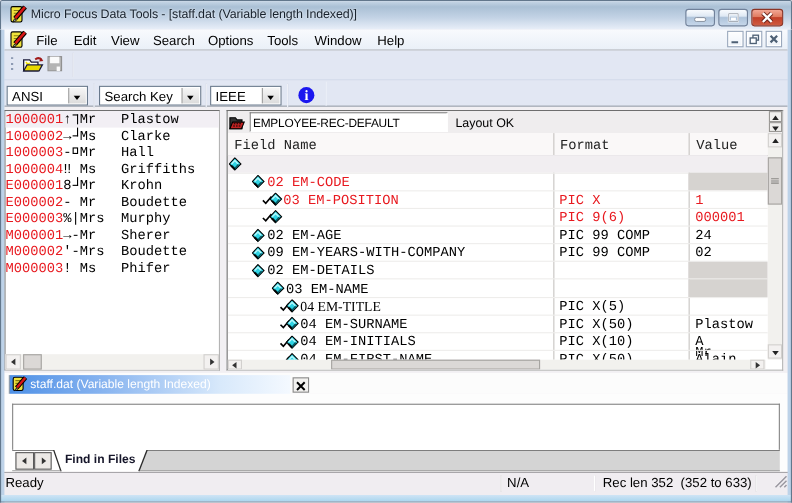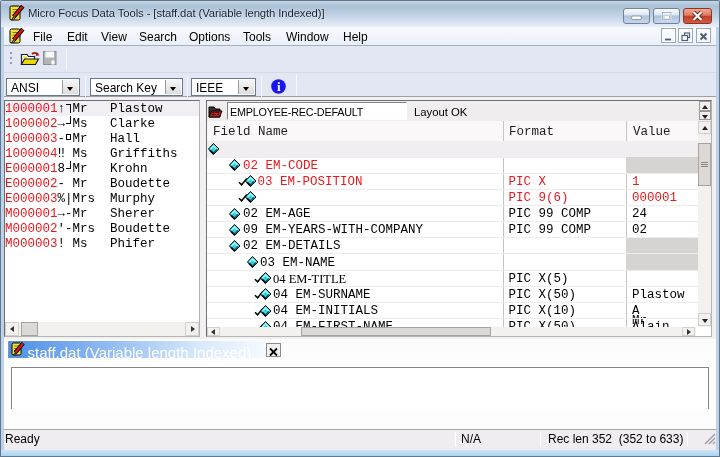--- a/index.html
+++ b/index.html
@@ -368,28 +368,44 @@
 
   <div id="tabbar" class="abs"></div>
   <div id="stab" class="abs"></div>
   <div class="abs" style="left:10px;top:342px;"><svg width="15" height="15">
         <rect x="2" y="1" width="9" height="12" rx="1.5" fill="#efe23c" stroke="#000"></rect>
         <path d="M4 4 h5 M4 6.5 h5 M4 9 h5" stroke="#8a7a10" stroke-width="1"></path>
         <path d="M13.2 1.2 L5.2 10.6" stroke="#000" stroke-width="4"></path>
         <path d="M13 1.5 L5.5 10.3" stroke="#d81616" stroke-width="2.2"></path>
         <path d="M4.8 10.8 L3.4 13.2 L6 12.2 Z" fill="#cfcfcf" stroke="#000" stroke-width="0.7"></path>
       </svg></div>
-  <div class="abs" style="left:27.5px;top:344px;font-size:15px;color:#fff;">staff.dat (Variable length Indexed)</div>
+  <div class="abs" style="left:27.5px;top:344px;font-size:11px;color:#fff;">staff.dat (Variable length Indexed)</div>
   <div id="stabx" class="abs"><svg width="13" height="12">
         <path d="M3 2.5 L10 9.5 M10 2.5 L3 9.5" stroke="#000" stroke-width="1.8"></path>
       </svg></div>
 
   <div id="lower" class="abs"></div>
   <div id="outbox" class="abs" style="left:11px;top:367px;width:698px;height:42px;background:#fff;border:1px solid #848484;border-bottom:none;"></div>
 
+  <div class="abs" style="left:11px;top:409px;width:698px;height:19.5px;background:#fff;">
+    <svg width="698" height="20" style="position:absolute;left:0;top:0;">
+      <polygon points="122.75,0 698,0 698,19.5 115.25,19.5" fill="#d4d4d4"></polygon>
+      <path d="M0 0.5 H37.75 M122.75 0.5 H698" stroke="#7d7d7d" stroke-width="1"></path>
+      <path d="M37.75 0 L44.5 19.5" stroke="#2a2a2a" stroke-width="1.2"></path>
+      <path d="M122.75 0 L115.25 19.5" stroke="#2a2a2a" stroke-width="1.2"></path>
+      <path d="M0 19 H44 M116 19 H698" stroke="#9a9a9a" stroke-width="1"></path>
+    </svg>
+    <div class="abs" style="left:3px;top:2px;width:16.5px;height:16px;background:#ece9e6;border:1px solid #5a5a5a;">
+        <span class="arl" style="left:5px;top:4px;"></span>
+      </div>
+    <div class="abs" style="left:19.5px;top:2px;width:16.5px;height:16px;background:#ece9e6;border:1px solid #5a5a5a;">
+        <span class="arr" style="left:6px;top:4px;"></span>
+      </div>
+    <div class="abs" style="left:48px;top:3px;font-size:11px;font-weight:bold;color:#16162a;">Find in Files</div>
+  </div>
 
   <div id="statusbar" class="abs"></div>
   <div class="abs" style="left:5px;top:431.5px;font-size:12px;color:#000;">Ready</div>
   <div class="sdiv" style="left:455px;top:432px;"></div>
   <div class="abs" style="left:461px;top:431.5px;font-size:12px;color:#000;">N/A</div>
   <div class="sdiv" style="left:540px;top:432px;"></div>
   <div class="abs" style="left:548px;top:431.5px;font-size:12px;color:#000;">Rec len 352&nbsp;&nbsp;(352 to 633)</div>
   <div class="sdiv" style="left:687px;top:432px;"></div>
   <div class="abs" style="right:4px;bottom:8px;"><svg width="12" height="12">
         <path d="M11 1 L1 11 M11 5 L5 11 M11 9 L9 11" stroke="#9a98a0" stroke-width="1.3"></path>

